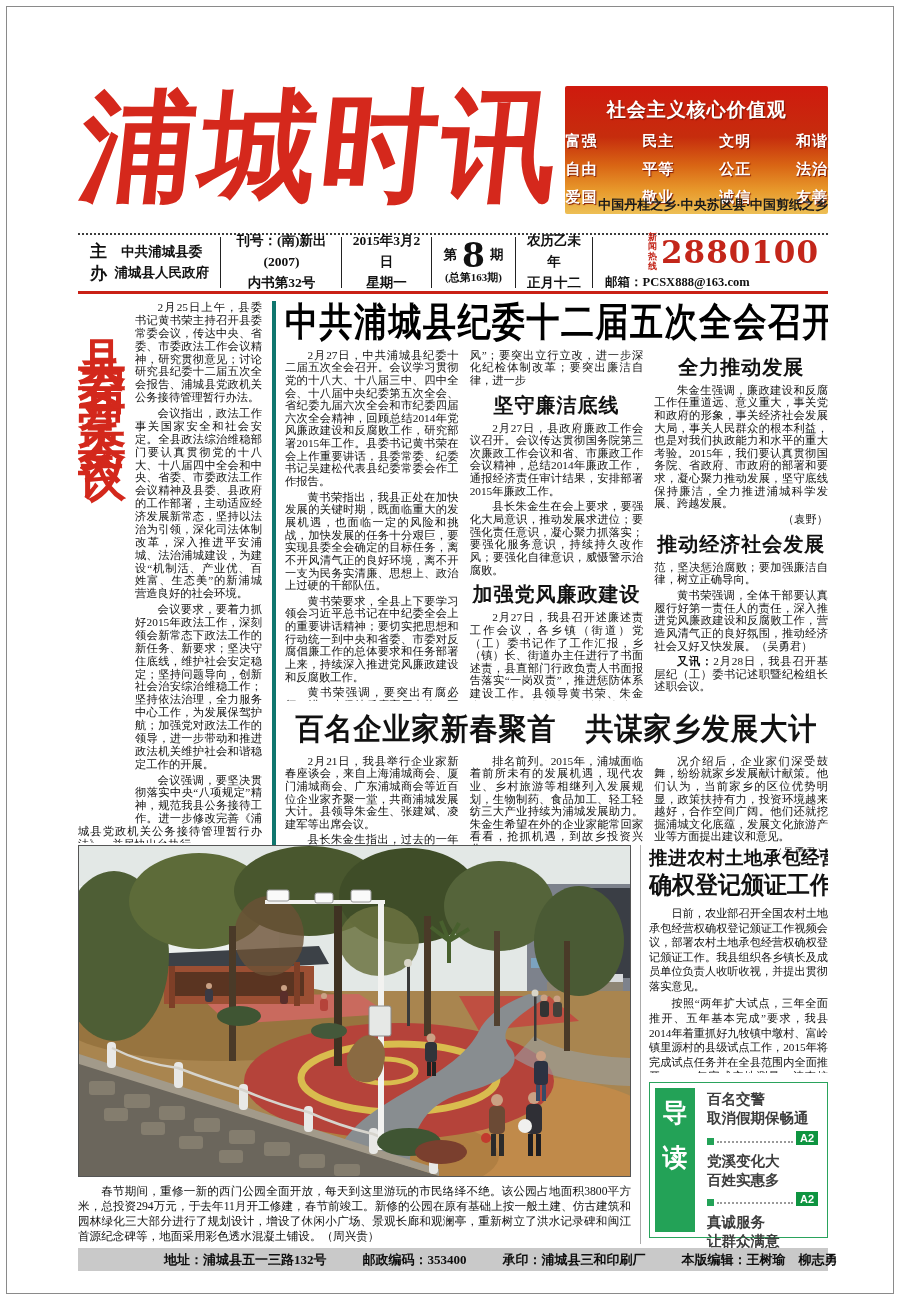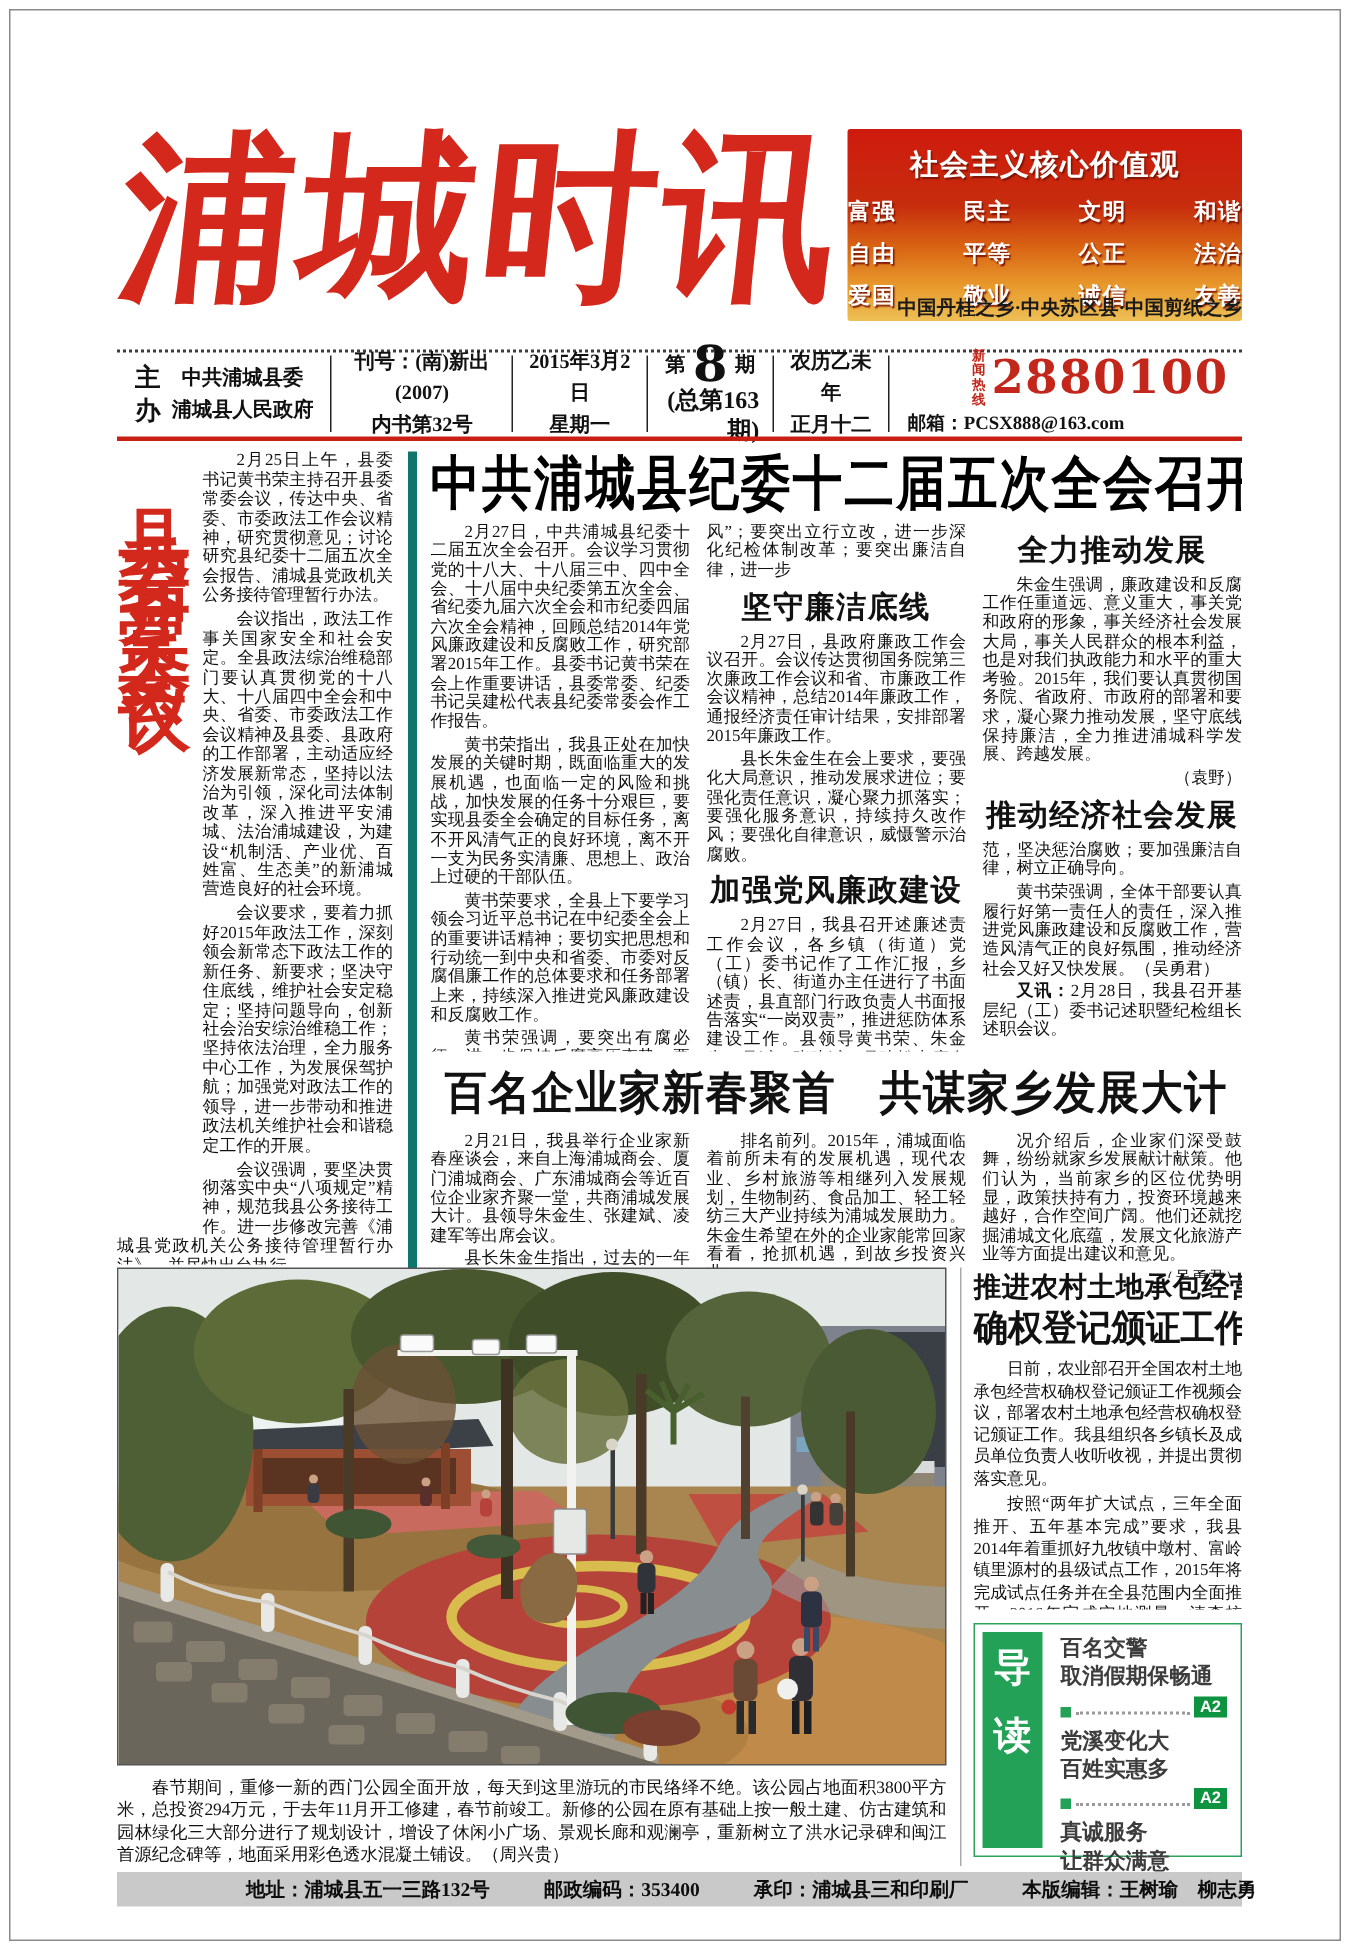--- a/index.html
+++ b/index.html
@@ -24,38 +24,38 @@
   
   .dotted{position:absolute;left:78px;width:750px;border-top:2px dotted #3c3c3c;height:0;}
   .info-bar{position:absolute;top:237px;left:78px;width:750px;height:51px;display:flex;align-items:stretch;}
   .cell{display:flex;flex-direction:column;justify-content:center;align-items:center;
         border-right:1px solid #222;padding:0 9px;font-weight:bold;font-size:13.5px;line-height:1.55;text-align:center;}
   .cell:last-child{border-right:none;}
   .cell-sponsor{flex-direction:row;gap:7px;}
   .sponsor-label{width:18px;font-size:17px;line-height:1.25;font-weight:bold;}
   .issue-row{display:flex;align-items:center;gap:5px;}
   .issue-big{font-size:33px;line-height:30px;font-family:"DejaVu Serif",serif;}
-  .issue-total{font-size:16px;line-height:1.2;text-align:right;}
+  .issue-total{font-size:11px;line-height:1.2;}
   .cell-hotline{align-items:flex-start;padding-left:12px;border-right:none;}
   .hot-row{display:flex;align-items:center;gap:4px;}
   .hot-label{color:#c3261a;font-size:9px;line-height:1.1;font-weight:bold;font-family:"Liberation Sans",sans-serif;margin-left:43px;}
   .hot-number{color:#c3261a;font-size:31px;line-height:30px;font-family:"DejaVu Serif",serif;font-weight:bold;letter-spacing:1px;}
   .hot-email{font-size:12.5px;font-weight:bold;margin-top:1px;}
   .red-rule{position:absolute;top:291px;left:78px;width:750px;height:3px;background:#c92016;}
 
   
   .content-top{position:absolute;top:301px;left:78px;width:750px;display:flex;gap:10px;}
   .left-col{width:184px;flex:none;height:542px;overflow:hidden;font-size:11.3px;line-height:1.14;
         text-align:justify;color:#101010;}
   .vert-head{float:left;width:48px;height:512px;margin:0 9px 4px 0;writing-mode:vertical-rl;text-orientation:upright;
         font-family:"Liberation Sans",sans-serif;font-weight:900;font-size:48px;line-height:48px;
         letter-spacing:16px;color:#d3281c;}
   .left-col p{margin:0 0 3px;text-indent:2em;}
   .sig{text-align:right;text-indent:0 !important;}
-  .main-col{flex:1;border-left:6px solid #0f766e;padding-left:9px;min-width:0;}
+  .main-col{flex:1;border-left:4px solid #0f766e;padding-left:9px;min-width:0;}
   .main-head{margin:0 0 12px;font-family:"Liberation Sans",sans-serif;font-weight:900;font-size:33px;
         line-height:1.08;color:#000;transform:scaleY(1.18);transform-origin:top left;
         text-align:justify;text-align-last:justify;white-space:nowrap;letter-spacing:1.5px;width:100%;overflow:hidden;}
   .cols3{display:grid;grid-template-columns:1fr 1fr 1fr;gap:11px;height:352px;overflow:hidden;
         font-size:11.3px;line-height:1.12;text-align:justify;}
   .cols3 p,.bizcols p{margin:0 0 3px;text-indent:2em;}
   p.cont{text-indent:0;}
   .subhead{font-family:"Liberation Sans",sans-serif;font-weight:900;font-size:20px;line-height:1.15;
         text-align:center;margin:7px 0 5px;letter-spacing:1px;white-space:nowrap;}
   .newslead{font-weight:bold;}

